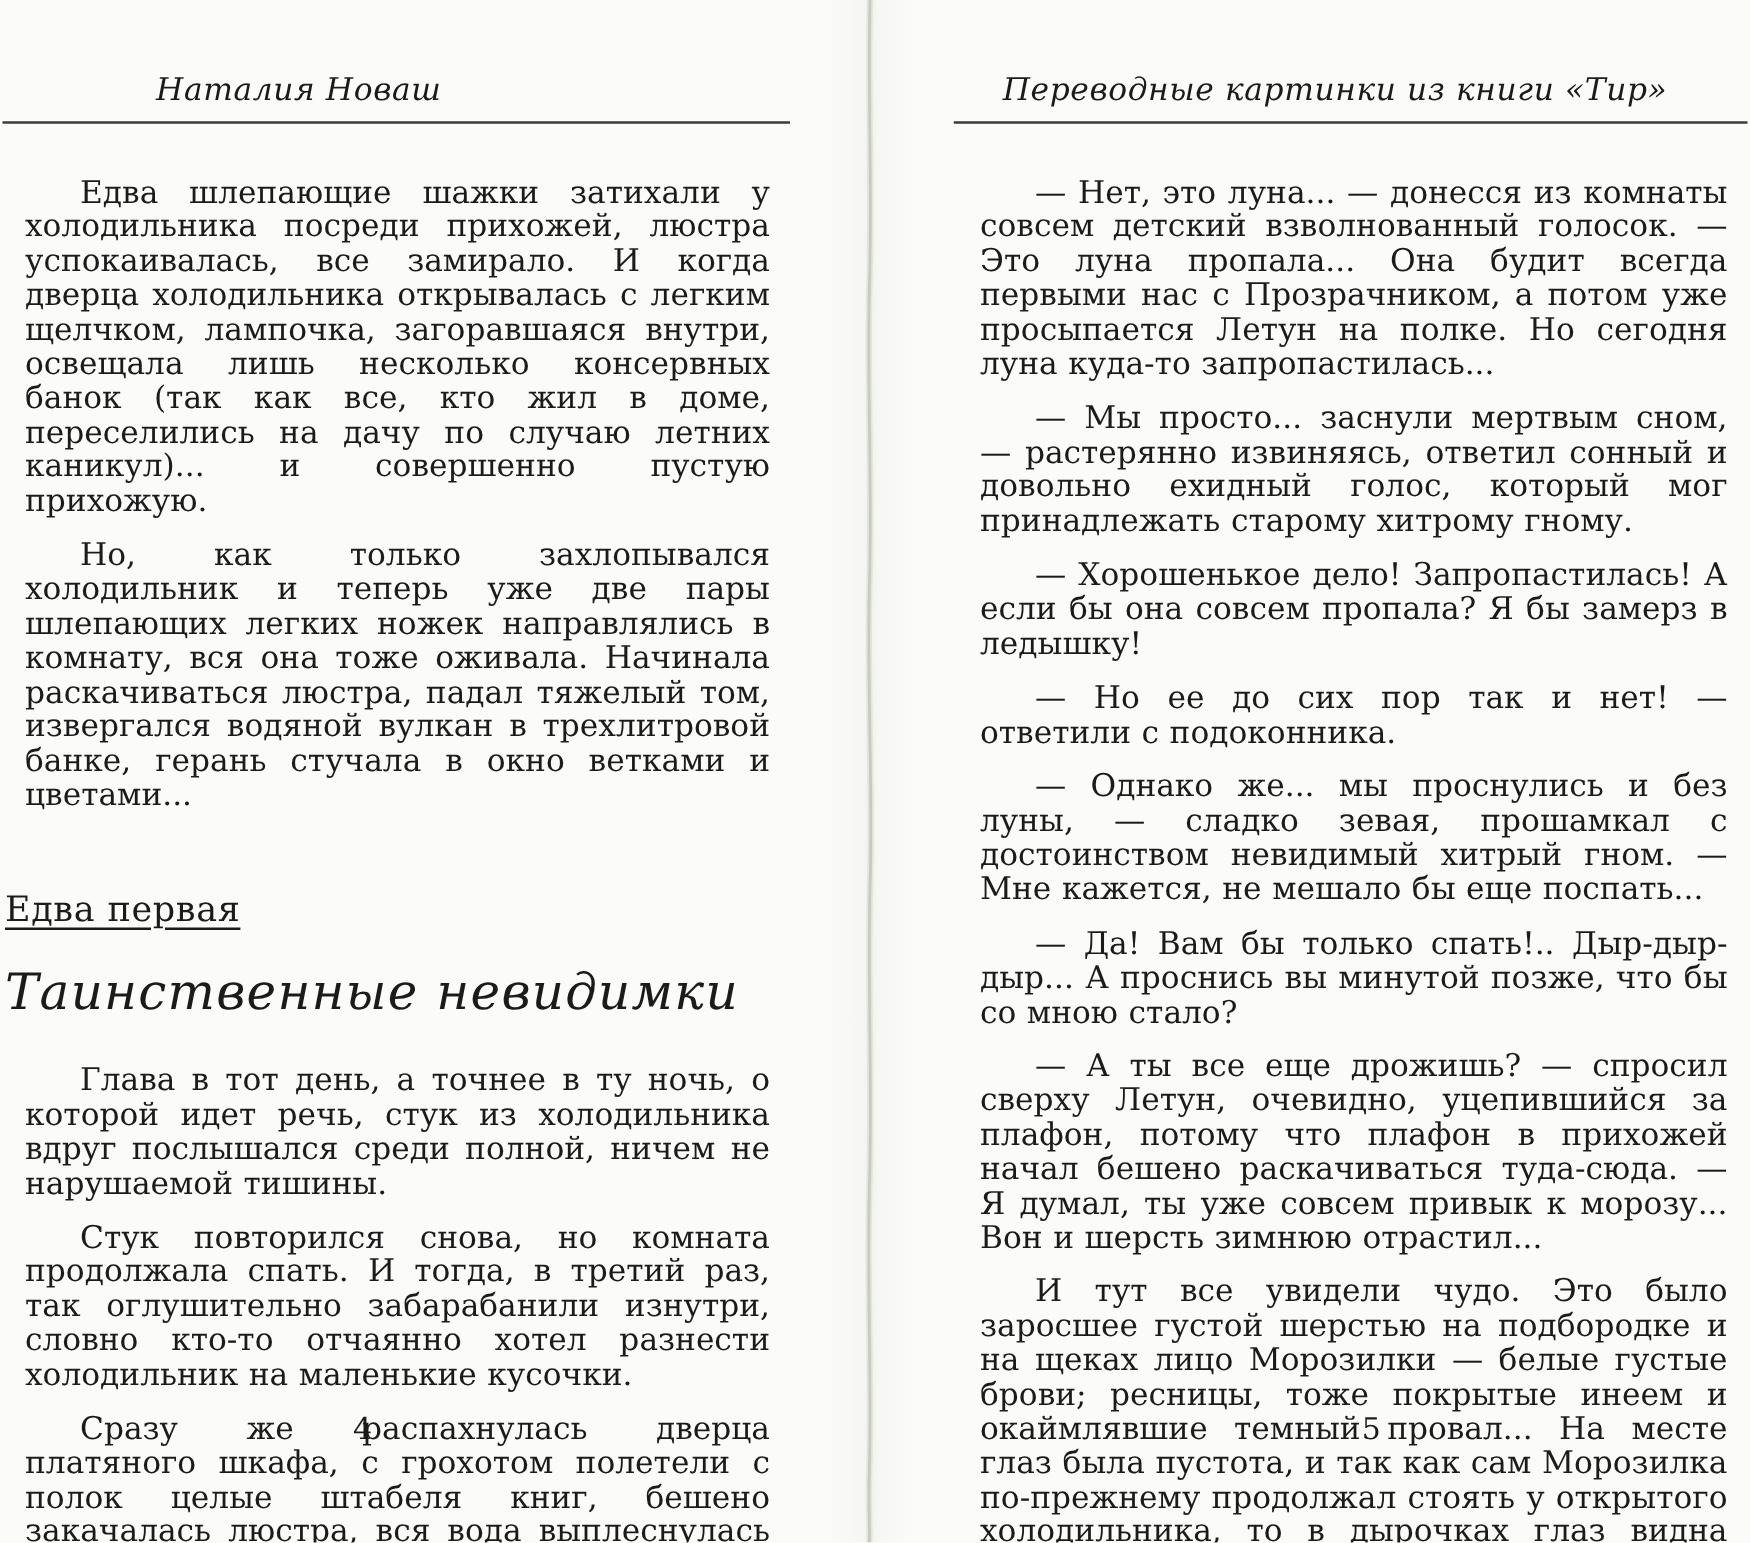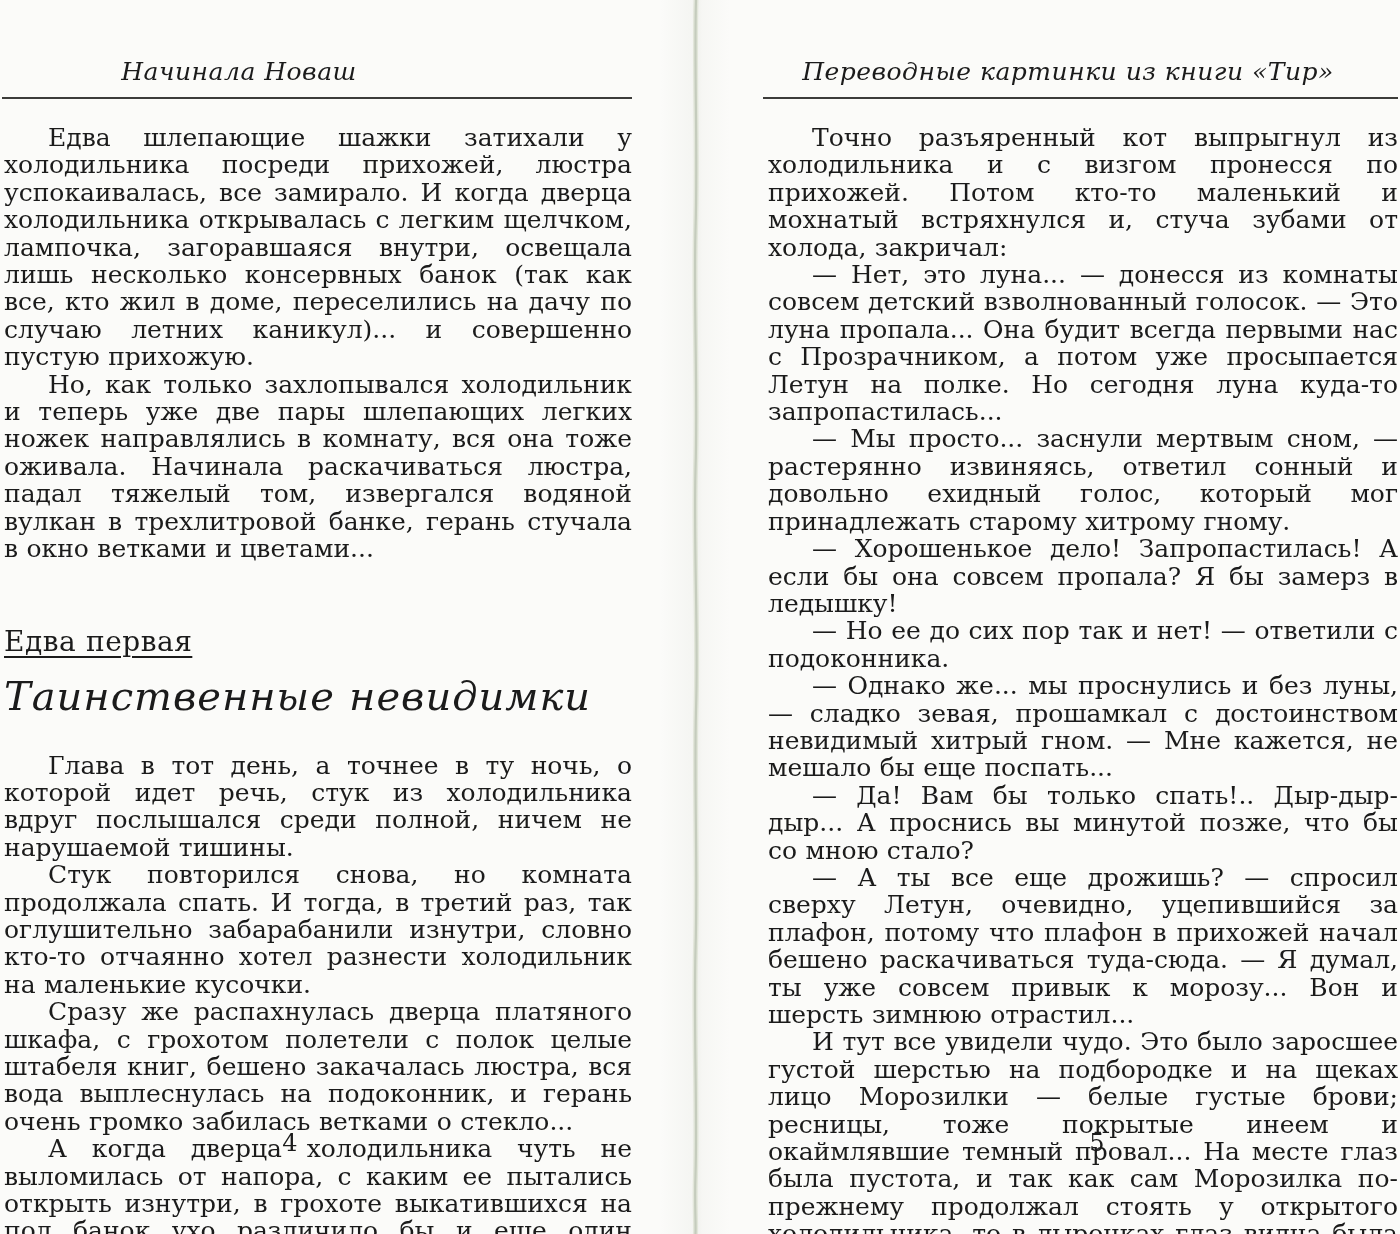--- a/index.html
+++ b/index.html
@@ -71,21 +71,21 @@
     text-align: justify;
     text-align-last: left;
     hyphens: auto;
     -webkit-hyphens: auto;
     word-spacing: 0.5px;
   }
   .text-col.left  { left: 4px;   width: 628px; }
   .text-col.right { left: 768px; width: 630px; }
 
   .text-col p {
-    margin: 0;
+    margin: 16px;
     padding: 0;
     text-indent: 44px;
   }
 
   
   .chapter-block {
     text-align: center;
     text-indent: 0;
   }
   .chapter-kicker {
@@ -95,21 +95,21 @@
     line-height: 36px;
     letter-spacing: 0.5px;
   }
   .chapter-kicker .u {
     text-decoration: underline;
     text-decoration-thickness: 2px;
     text-underline-offset: 5px;
   }
   .chapter-title {
     display: block;
-    margin-top: 10px;
+    margin-top: 22px;
     margin-bottom: 30px;
     font-style: italic;
     font-size: 40px;
     line-height: 52px;
     letter-spacing: 1px;
     font-weight: 400;
   }
 
   
   .page-number {
@@ -124,21 +124,21 @@
 </style>
 </head>
 <body>
 
 <div class="gutter-band"></div>
 <svg class="gutter-svg" viewBox="0 0 14 1234" preserveAspectRatio="none" aria-hidden="true">
   <path d="M7,0 C5,70 9,150 6.5,230 C4.5,310 9,390 6.5,470 C4.5,550 9.5,630 7,710 C5,790 9,870 6.5,950 C4.5,1030 8.5,1110 6.5,1175 C5.5,1205 7,1220 6.5,1234" fill="none" stroke="#e2e6da" stroke-width="5"></path>
   <path d="M7,0 C5,70 9,150 6.5,230 C4.5,310 9,390 6.5,470 C4.5,550 9.5,630 7,710 C5,790 9,870 6.5,950 C4.5,1030 8.5,1110 6.5,1175 C5.5,1205 7,1220 6.5,1234" fill="none" stroke="#c5ccbd" stroke-width="2.2"></path>
 </svg>
 
-<div class="running-head left">Начинала Новаш</div>
+<div class="running-head left">Наталия Новаш</div>
 <div class="head-rule left"></div>
 
 <div class="text-col left">
   <p>Едва шлепающие шажки затихали у холодильника посреди прихожей, люстра успокаивалась, все замирало. И когда дверца холодильника открывалась с легким щелчком, лампочка, загоравшаяся внутри, освещала лишь несколько консервных банок (так как все, кто жил в доме, переселились на дачу по случаю летних каникул)... и совершенно пустую прихожую.</p>
   <p>Но, как только захлопывался холодильник и теперь уже две пары шлепающих легких ножек направлялись в комнату, вся она тоже оживала. Начинала раскачиваться люстра, падал тяжелый том, извергался водяной вулкан в трехлитровой банке, герань стучала в окно ветками и цветами...</p>
 
   <div class="chapter-block">
     <span class="chapter-kicker"><span class="u">Едва первая</span></span>
     <span class="chapter-title">Таинственные невидимки</span>
   </div>
@@ -148,21 +148,20 @@
   <p>Сразу же распахнулась дверца платяного шкафа, с грохотом полетели с полок целые штабеля книг, бешено закачалась люстра, вся вода выплеснулась на подоконник, и герань очень громко забилась ветками о стекло...</p>
   <p>А когда дверца холодильника чуть не выломилась от напора, с каким ее пытались открыть изнутри, в грохоте выкатившихся на пол банок ухо различило бы и еще один странный звук.</p>
 </div>
 
 <div class="page-number left">4</div>
 
 <div class="running-head right">Переводные картинки из книги «Тир»</div>
 <div class="head-rule right"></div>
 
 <div class="text-col right">
-  <p>Точно разъяренный кот выпрыгнул из холодильника и с визгом пронесся по прихожей. Потом кто-то маленький и мохнатый встряхнулся и, стуча зубами от холода, закричал:</p>
   <p>— Нет, это луна... — донесся из комнаты совсем детский взволнованный голосок. — Это луна пропала... Она будит всегда первыми нас с Прозрачником, а потом уже просыпается Летун на полке. Но сегодня луна куда-то запропастилась...</p>
   <p>— Мы просто... заснули мертвым сном, — растерянно извиняясь, ответил сонный и довольно ехидный голос, который мог принадлежать старому хитрому гному.</p>
   <p>— Хорошенькое дело! Запропастилась! А если бы она совсем пропала? Я бы замерз в ледышку!</p>
   <p>— Но ее до сих пор так и нет! — ответили с подоконника.</p>
   <p>— Однако же... мы проснулись и без луны, — сладко зевая, прошамкал с достоинством невидимый хитрый гном. — Мне кажется, не мешало бы еще поспать...</p>
   <p>— Да! Вам бы только спать!.. Дыр-дыр-дыр... А проснись вы минутой позже, что бы со мною стало?</p>
   <p>— А ты все еще дрожишь? — спросил сверху Летун, очевидно, уцепившийся за плафон, потому что плафон в прихожей начал бешено раскачиваться туда-сюда. — Я думал, ты уже совсем привык к морозу... Вон и шерсть зимнюю отрастил...</p>
   <p>И тут все увидели чудо. Это было заросшее густой шерстью на подбородке и на щеках лицо Морозилки — белые густые брови; ресницы, тоже покрытые инеем и окаймлявшие темный провал... На месте глаз была пустота, и так как сам Морозилка по-прежнему продолжал стоять у открытого холодильника, то в дырочках глаз видна была черная банка шпрот с желтыми буквами... А когда Морозилка сдвинулся, то из глаз</p>
 </div>
 

